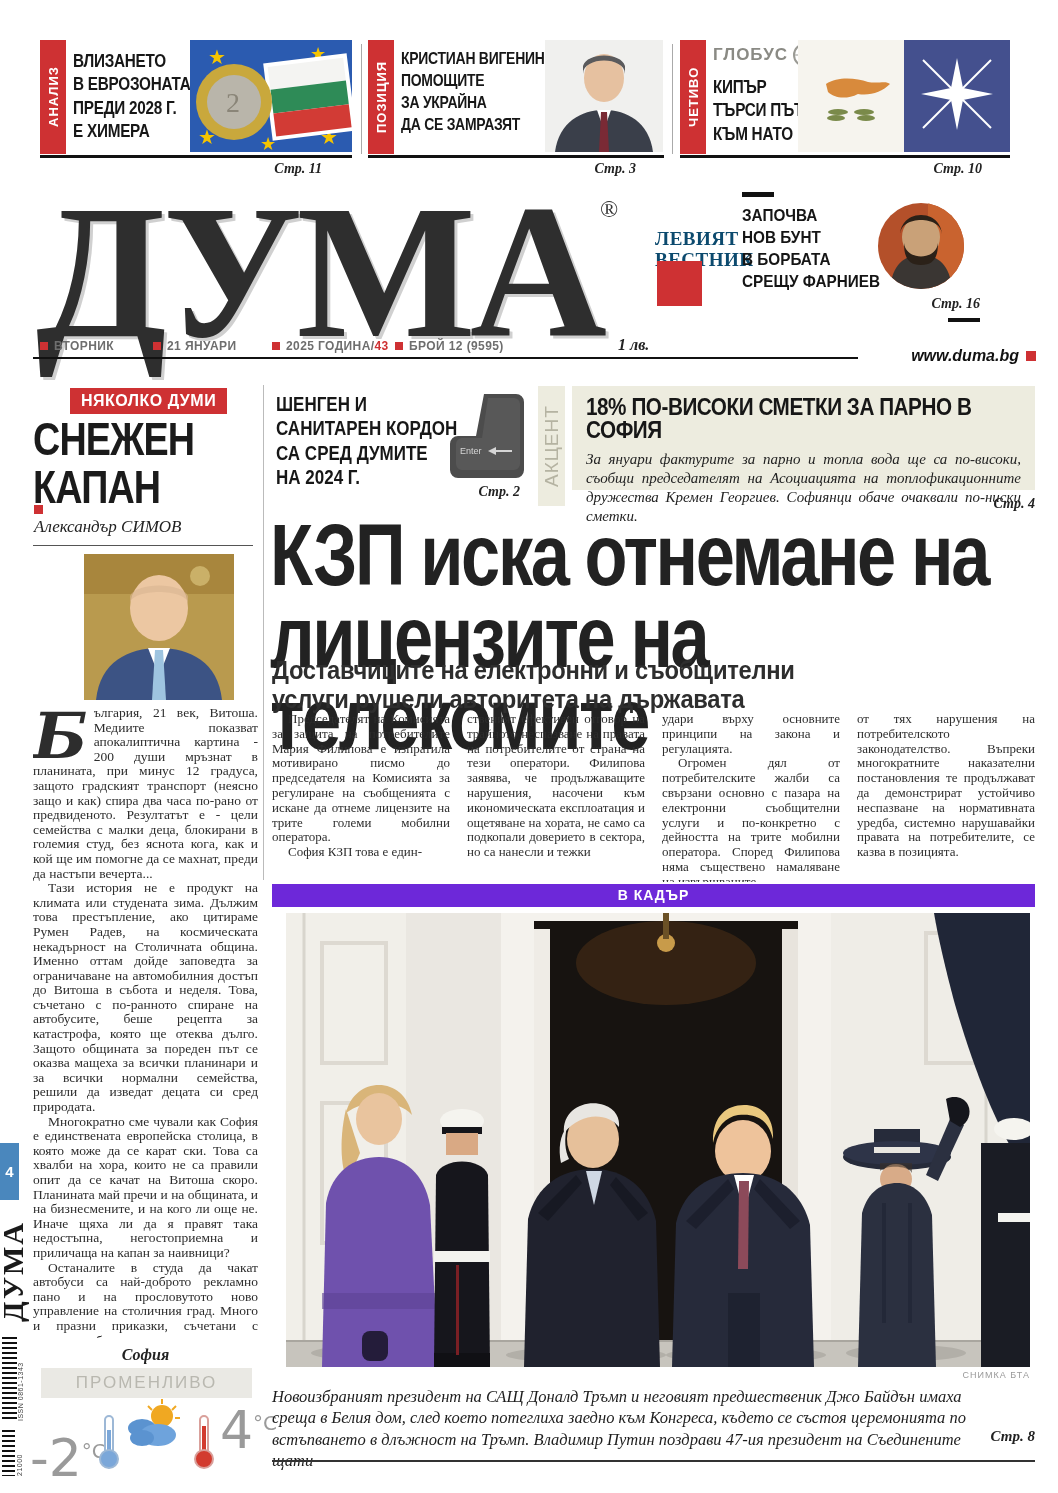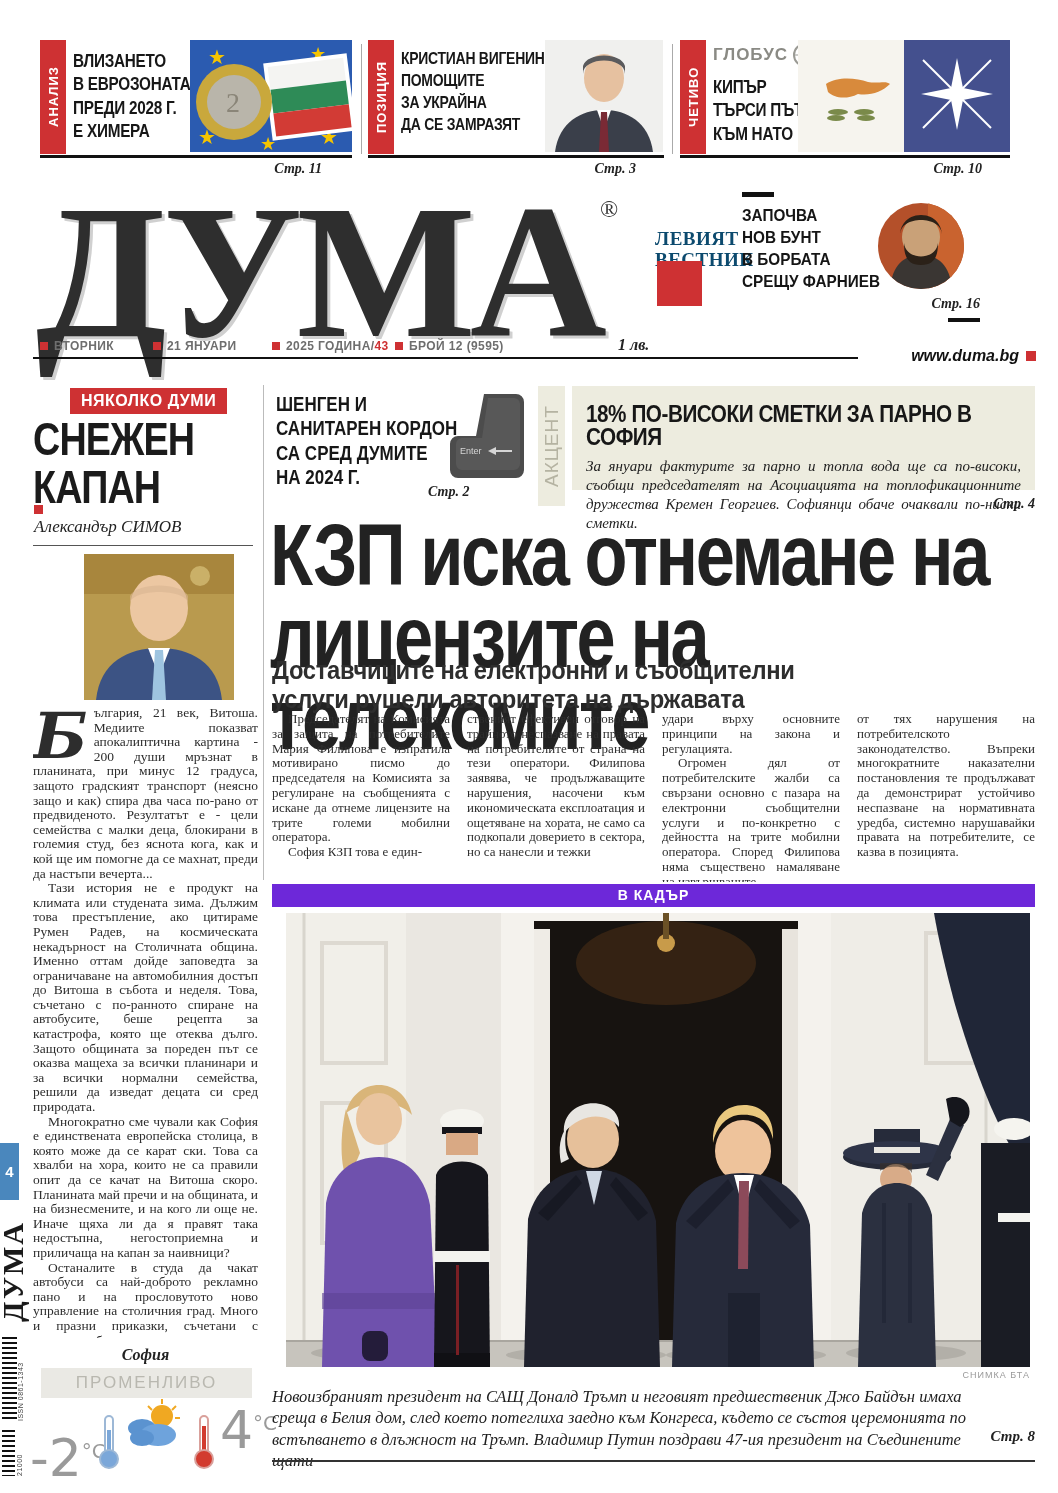--- a/index.html
+++ b/index.html
@@ -302,27 +302,27 @@
   </div>
   <div class="abs" style="left:448px;top:392px;">
     <svg width="80" height="90">
       <path d="M36,2 h32 a8,8 0 0 1 8,8 v68 a8,8 0 0 1 -8,8 h-58 a8,8 0 0 1 -8,-8 v-26 a8,8 0 0 1 8,-8 h18 z" fill="#4c4c4c"></path>
       <path d="M40,6 h26 a6,6 0 0 1 6,6 v60 a6,6 0 0 1 -6,6 h-52 a6,6 0 0 1 -6,-6 v-20 a6,6 0 0 1 6,-6 h20 z" fill="#585858"></path>
       <text x="12" y="62" font-size="9" fill="#d5d5d5" font-family="sans-serif">Enter</text>
       <line x1="42" y1="59" x2="64" y2="59" stroke="#d5d5d5" stroke-width="2"></line>
       <polygon points="40,59 48,55 48,63" fill="#d5d5d5"></polygon>
     </svg>
   </div>
-  <div class="abs pref" style="left:428px;top:484px;width:80px;text-align:left;">Стр. 2</div>
+  <div class="abs pref" style="left:440px;top:484px;width:80px;text-align:right;">Стр. 2</div>
 
   <div class="akcent-tab" style="left:538px;top:386px;">
     <span>АКЦЕНТ</span>
   </div>
   <div class="akcent-box" style="left:572px;top:386px;width:463px;height:104px;">
-    <div style="padding:10px 14px 0 14px;margin-top:7px;">
+    <div style="padding:10px 14px 0 14px;">
       <span class="cond akcent-title" style="transform:scaleX(.9);width:111%;">18% ПО-ВИСОКИ СМЕТКИ ЗА ПАРНО В СОФИЯ</span>
     </div>
     <div class="akcent-body" style="padding:8px 14px 0 14px;">За януари фактурите за парно и топла вода ще са по-високи, съобщи председателят на Асоциацията на топлофикационните дружества Кремен Георгиев. Софиянци обаче очаквали по-ниски сметки.</div>
   </div>
   <div class="abs pref" style="left:935px;top:496px;width:100px;text-align:right;">Стр. 4</div>
 
   <div class="abs" style="left:270px;top:514px;width:770px;">
     <span class="cond headline preline" style="transform:scaleX(.8);width:125%;">КЗП иска отнемане на
 лицензите на телекомите</span>
   </div>

